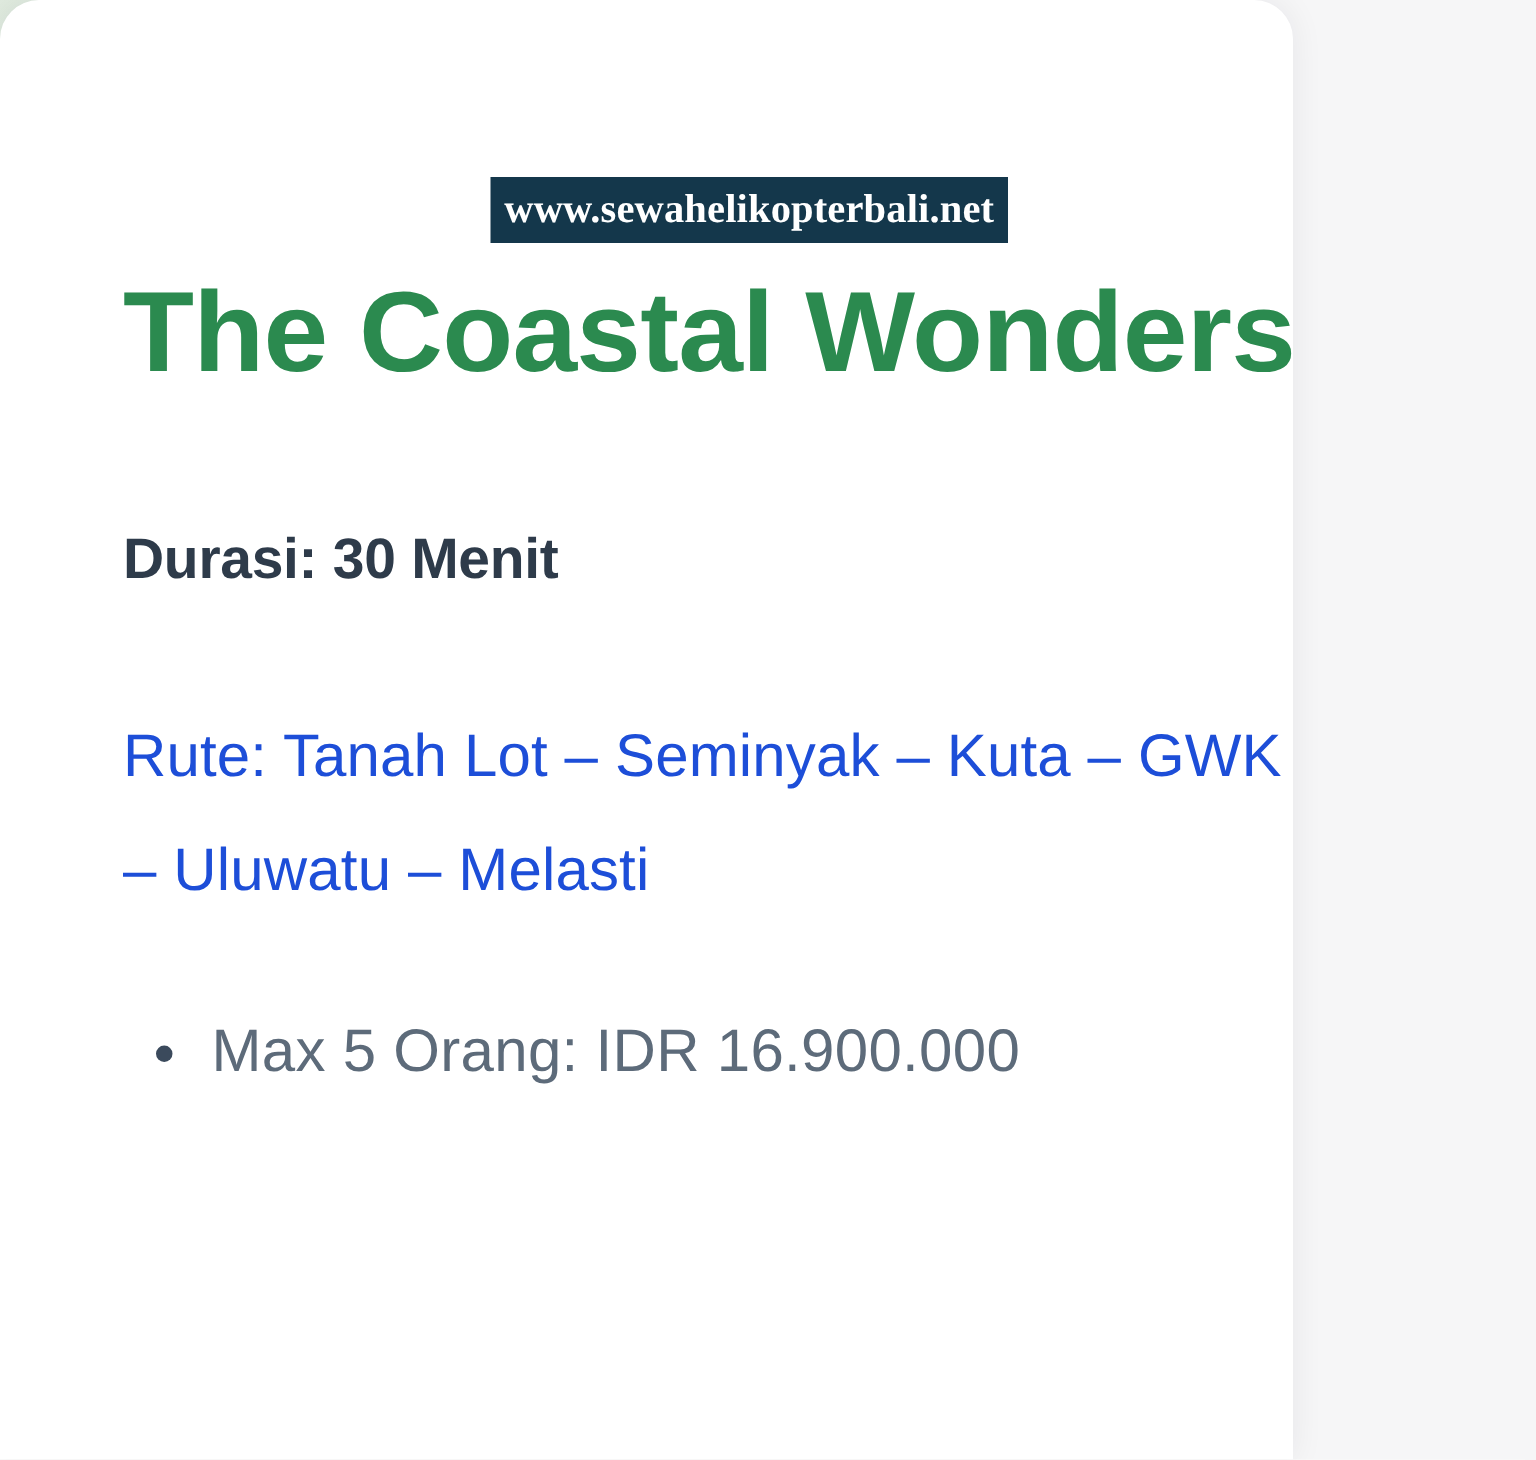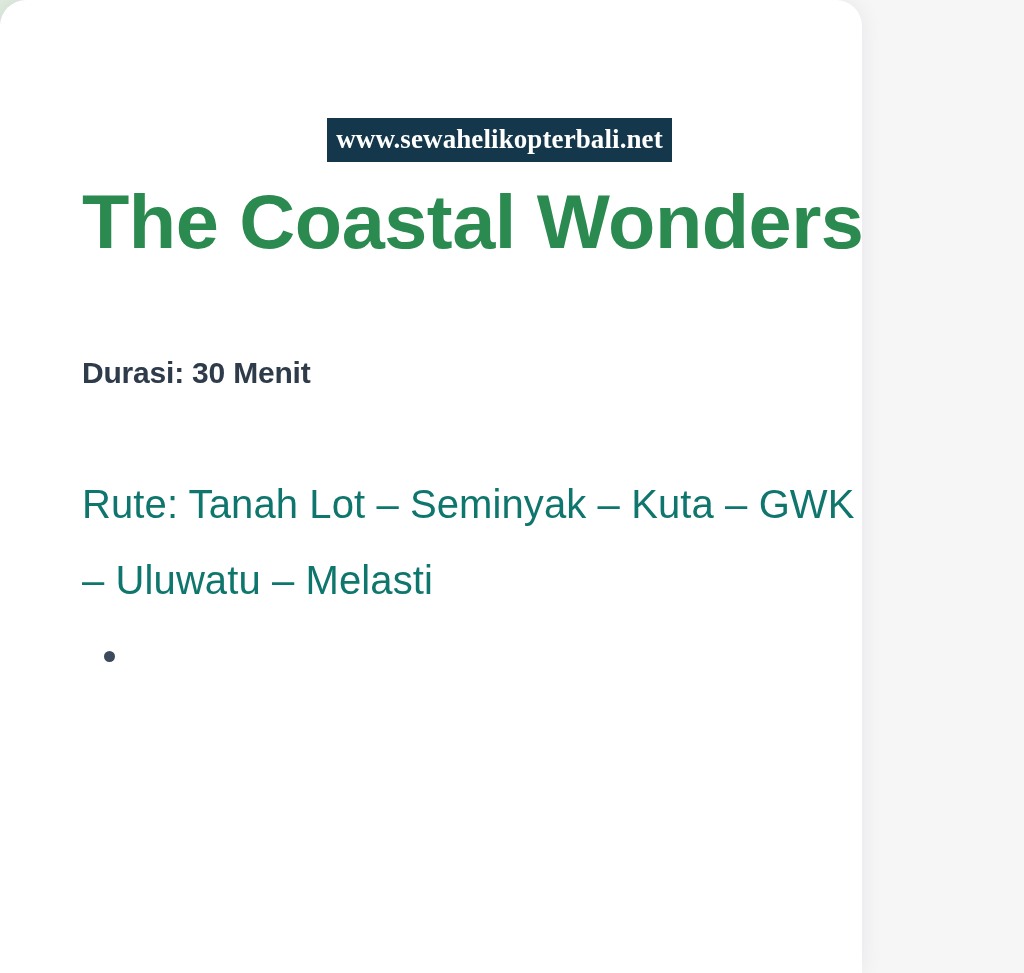--- a/index.html
+++ b/index.html
@@ -90,34 +90,34 @@
 
   
   .duration {
     position: absolute;
     left: 0;
     top: 350px;
     margin: 0;
     color: #2e3b4a;
     font-family: "Liberation Sans Narrow", "Liberation Sans", sans-serif;
     font-weight: bold;
-    font-size: 30px;
+    font-size: 38px;
     line-height: 46px;
     letter-spacing: -0.2px;
     white-space: nowrap;
   }
 
   
   .route {
     position: absolute;
     left: 0;
     top: 466px;
     width: 790px;
     margin: 0;
-    color: #0f766e;
+    color: #1d4ed8;
     font-family: "Liberation Sans Narrow", "Liberation Sans", sans-serif;
     font-weight: normal;
     font-size: 40px;
     line-height: 76px;
     letter-spacing: 0.1px;
   }
 
   
   .price-list {
     position: absolute;
@@ -166,19 +166,20 @@
 
       <h1 class="title">The Coastal Wonders</h1>
 
       <p class="duration">Durasi: 30 Menit</p>
 
       <p class="route">Rute: Tanah Lot – Seminyak – Kuta – GWK – Uluwatu – Melasti</p>
 
       <ul class="price-list">
         <li class="price-item">
           <span class="bullet"></span>
+          <span>Max 5 Orang: IDR 16.900.000</span>
         </li>
       </ul>
 
     </div>
   </div>
 
 </div>
 
 </body></html>

